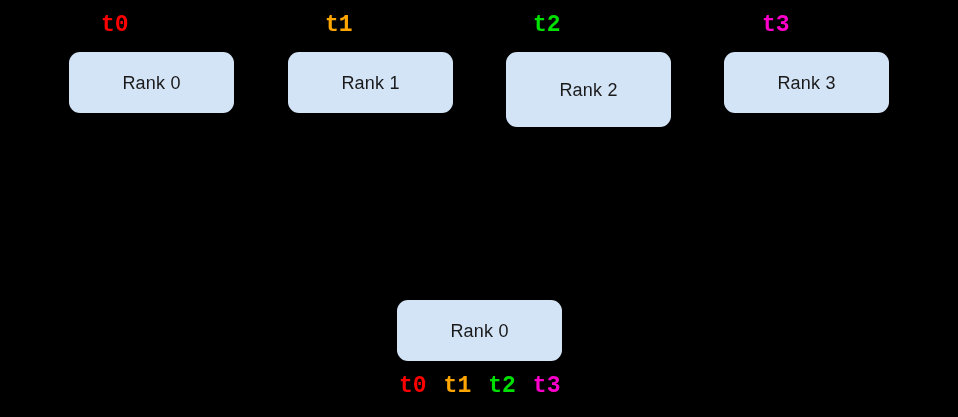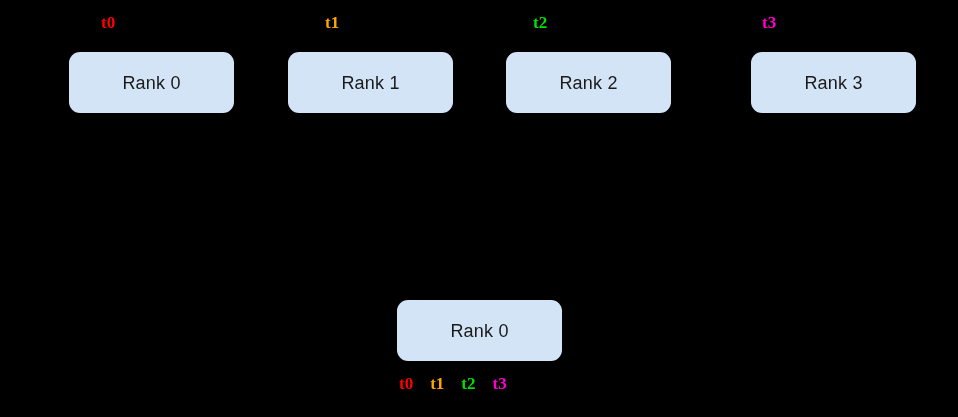--- a/index.html
+++ b/index.html
@@ -30,23 +30,23 @@
   .rank-label {
     font-size: 18px;
     color: #1a1a1a;
     font-family: "Liberation Sans", sans-serif;
     line-height: 1;
     letter-spacing: 0.2px;
     white-space: nowrap;
   }
   .tensor-tag {
     position: absolute;
-    font-size: 17px;
+    font-size: 23px;
     font-weight: bold;
-    font-family: Liberation Serif, serif;
+    font-family: Liberation Mono, monospace;
     line-height: 1;
     white-space: nowrap;
   }
   .tag-row {
     position: absolute;
     display: flex;
     flex-direction: row;
     align-items: baseline;
     white-space: nowrap;
   }
@@ -63,26 +63,26 @@
   <div class="rank-box" style="left: 69px; top: 52px; width: 165px; height: 61px; background: rgb(212, 228, 247);">
     <span class="rank-label" style="color: rgb(26, 26, 26);">Rank 0</span>
   </div>
 
   <div class="tensor-tag" style="left: 325px; top: 14px; color: rgb(255, 165, 0);">t1</div>
   <div class="rank-box" style="left: 288px; top: 52px; width: 165px; height: 61px; background: rgb(212, 228, 247);">
     <span class="rank-label" style="color: rgb(26, 26, 26);">Rank 1</span>
   </div>
 
   <div class="tensor-tag" style="left: 533px; top: 14px; color: rgb(0, 224, 0);">t2</div>
-  <div class="rank-box" style="left: 506px; top: 52px; width: 165px; height: 61px; background: rgb(212, 228, 247);">
+  <div class="rank-box" style="left: 506px; top: 52px; width: 165px; height: 75px; background: rgb(212, 228, 247);">
     <span class="rank-label" style="color: rgb(26, 26, 26);">Rank 2</span>
   </div>
 
   <div class="tensor-tag" style="left: 762px; top: 14px; color: rgb(255, 0, 204);">t3</div>
-  <div class="rank-box" style="left: 751px; top: 52px; width: 165px; height: 61px; background: rgb(212, 228, 247);">
+  <div class="rank-box" style="left: 724px; top: 52px; width: 165px; height: 61px; background: rgb(212, 228, 247);">
     <span class="rank-label" style="color: rgb(26, 26, 26);">Rank 3</span>
   </div>
 
   <div class="rank-box" style="left: 397px; top: 300px; width: 165px; height: 61px; background: rgb(212, 228, 247);">
     <span class="rank-label" style="color: rgb(26, 26, 26);">Rank 0</span>
   </div>
 
   <div class="tag-row" id="destination-tags" style="left: 399px; top: 375px;">
       <span class="tensor-tag" style="color: rgb(255, 0, 0); margin-right: 17px;">t0</span>
       <span class="tensor-tag" style="color: rgb(255, 165, 0); margin-right: 17px;">t1</span>

